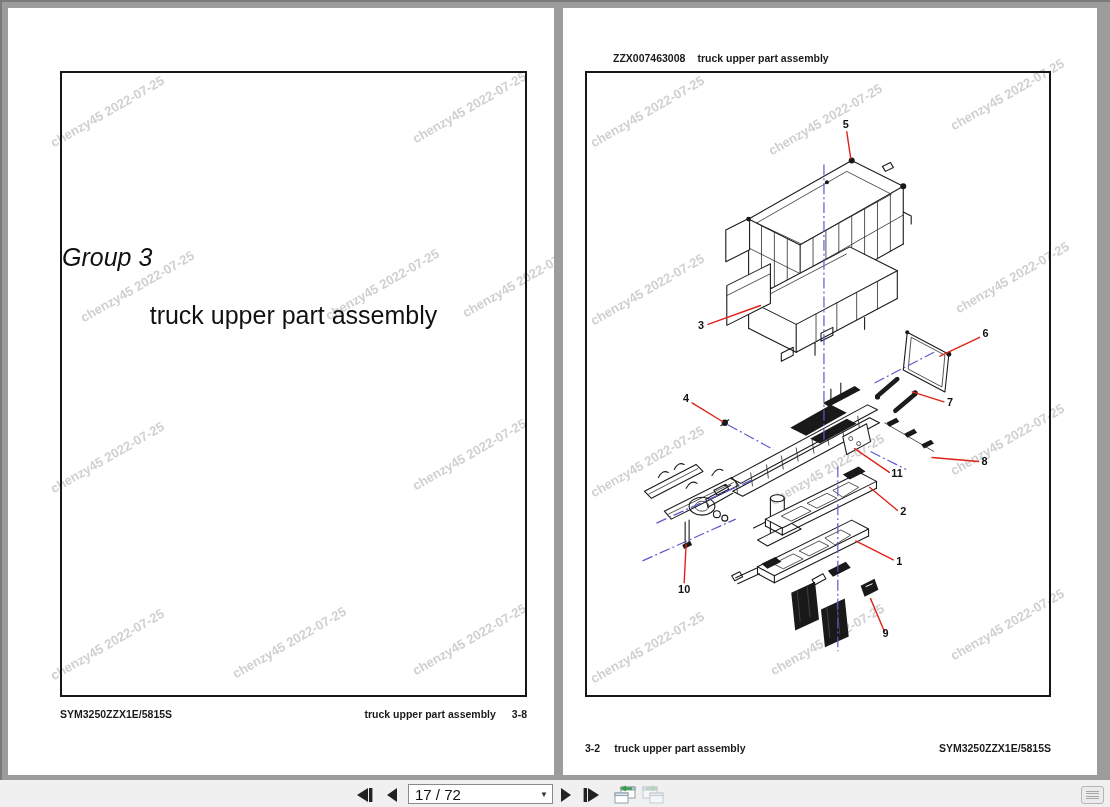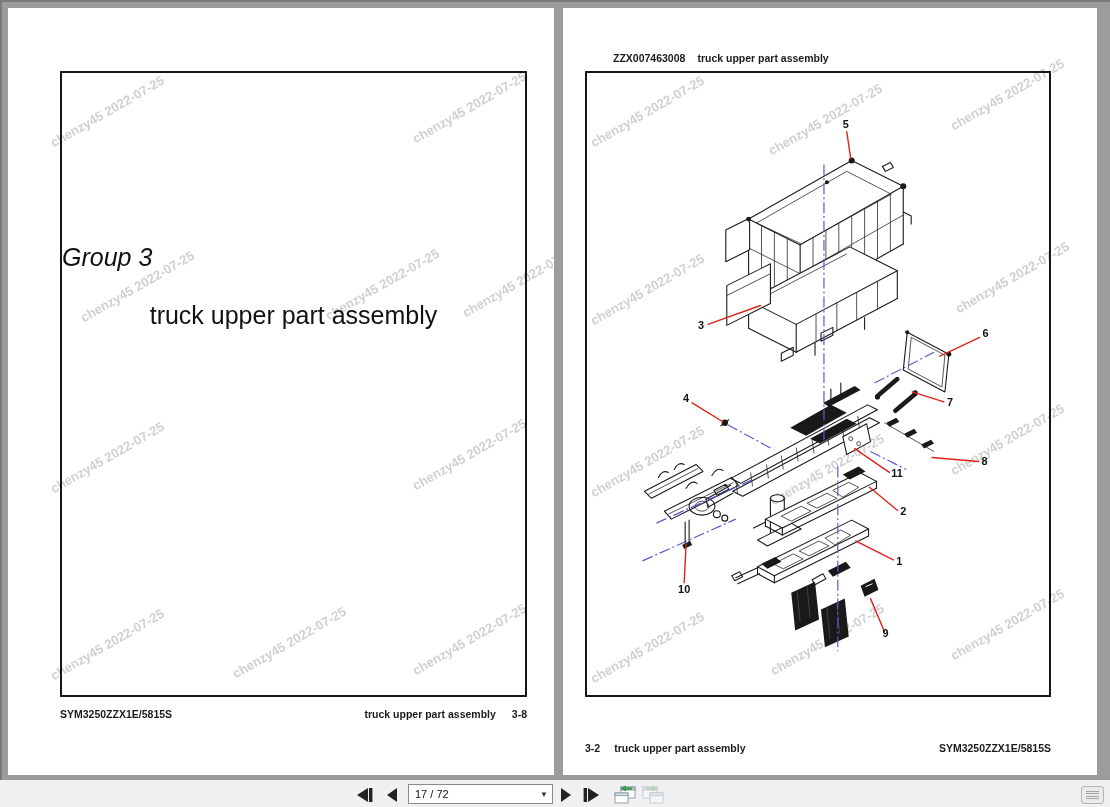--- a/index.html
+++ b/index.html
@@ -34,21 +34,21 @@
   .dfill{fill:#191919;stroke:none;}
   .wfill{fill:#ffffff;stroke:#1a1a1a;stroke-width:1.1;stroke-linejoin:round;}
   .leader{stroke:#df2218;stroke-width:1.4;fill:none;stroke-linecap:round;}
   .cline{stroke:#5a5ace;stroke-width:1.2;fill:none;stroke-dasharray:11 3 2 3;}
   .callout{font-family:"Liberation Sans",sans-serif;font-size:11px;font-weight:700;fill:#111;}
   
   .toolbar{position:absolute;left:0;top:780px;width:1110px;height:27px;background:#f0f0f0;}
   .tbtn{position:absolute;top:7px;width:22px;height:16px;border:none;background:transparent;padding:0;cursor:pointer;}
   .page-combo{position:absolute;left:408px;top:4px;width:145px;height:20px;background:#fff;
               border:1px solid #8a8a8a;display:flex;align-items:center;}
-  .page-combo input{border:none;outline:none;flex:1;font-size:11px;font-family:"Liberation Sans",sans-serif;
+  .page-combo input{border:none;outline:none;flex:1;font-size:15px;font-family:"Liberation Sans",sans-serif;
                     padding:0 0 0 6px;color:#111;background:transparent;width:110px;}
   .combo-arrow{width:16px;text-align:center;font-size:8px;color:#333;cursor:pointer;}
   .view-btn{position:absolute;top:4px;width:26px;height:20px;border:none;background:transparent;padding:0;cursor:pointer;}
   .corner-icon{position:absolute;left:1081px;top:6px;width:23px;height:18px;border:1px solid #b5b5b5;
                border-radius:3px;background:#ebebeb;display:flex;flex-direction:column;justify-content:space-evenly;padding:3px 4px;}
   .corner-icon i{display:block;height:1px;background:#a5a5a5;}
 </style>
 </head>
 <body>
 

